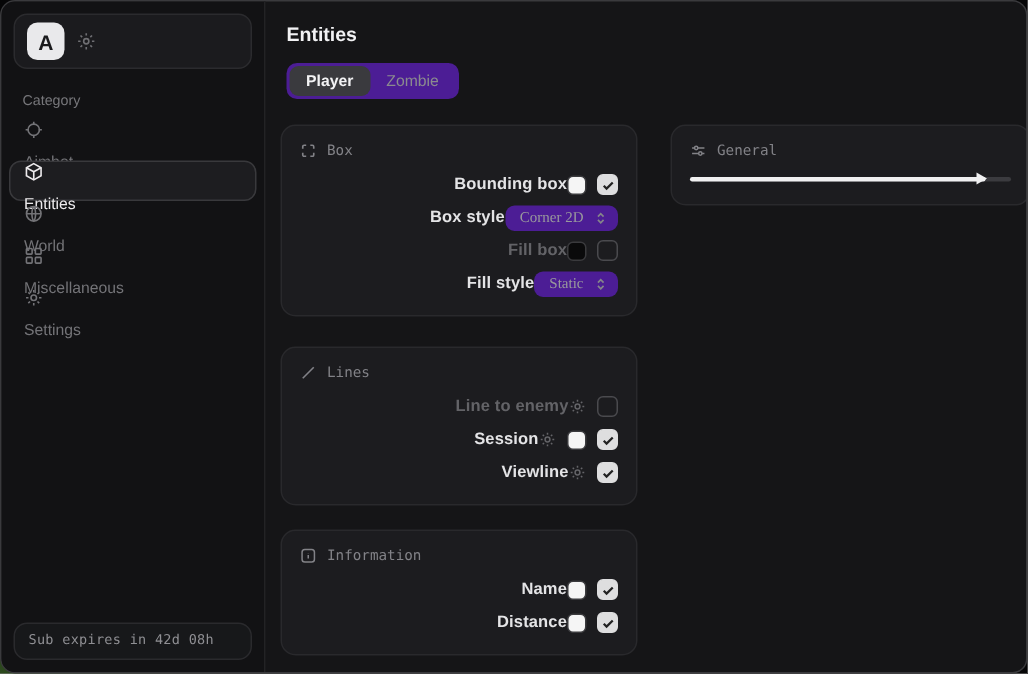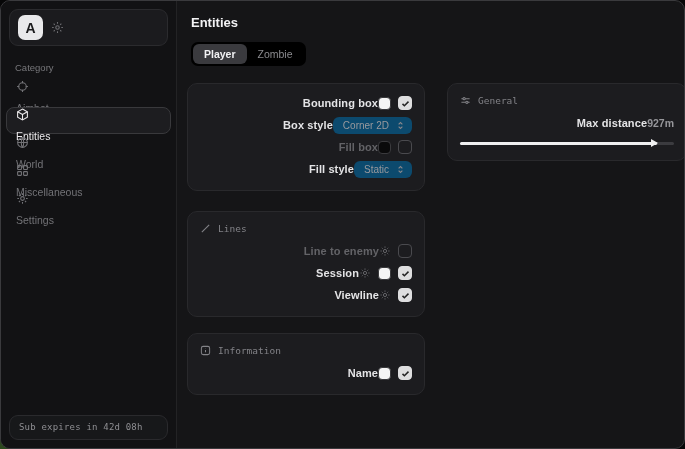--- a/index.html
+++ b/index.html
@@ -46,21 +46,21 @@
   .footer-card {
     margin:0 8px; background:#17181a; border:1px solid #2a2a2d; border-radius:9px;
     padding:5px 9px; font-family:"DejaVu Sans Mono", monospace; line-height:1.5;
   }
   .footer-line1 { color:#8f8f93; font-size:9px; letter-spacing:0.2px; }
   .footer-line2 { color:#cfcfd3; font-size:9px; font-weight:bold; }
   
   .main { flex:1; padding:14px 11px 10px 10px; display:flex; flex-direction:column; }
   .main-title { color:#f2f2f4; font-size:13px; font-weight:bold; margin-left:4px; }
   .tabs {
-    margin:12px 0 0 4px; display:inline-flex; background:#000000; border-radius:7px;
+    margin:12px 0 0 4px; display:inline-flex; background:#4c1d95; border-radius:7px;
     padding:2px; align-self:flex-start;
   }
   .tab {
     font-size:10.5px; padding:4px 11px; border-radius:6px; color:#8b8b8f; cursor:pointer;
   }
   .tab.selected { background:#3a3a3e; color:#f2f2f4; font-weight:bold; }
   .columns { display:flex; gap:10px; margin-top:17px; align-items:flex-start; }
   .col-left { width:238px; display:flex; flex-direction:column; }
   .col-right { width:240px; display:flex; flex-direction:column;margin-left:12px; }
   .card {
@@ -80,22 +80,22 @@
   .controls { display:flex; align-items:center; gap:7px; }
   .swatch { width:13px; height:13px; border-radius:4px; border:1px solid #3a3a3d; }
   .checkbox {
     width:14px; height:14px; border-radius:4px; border:1px solid #4a4a4e;
     background:transparent; display:flex; align-items:center; justify-content:center;
     cursor:pointer;
   }
   .checkbox.checked { background:#dededf; border-color:#dededf; color:#222; }
   .gear-btn { color:#646468; display:flex; cursor:pointer; }
   .dropdown {
-    background:#0c4a6e; border-radius:6px; padding:3px 7px 3px 10px; display:flex;
-    align-items:center; gap:7px; color:#99999d; font-size:10px; cursor:pointer;
+    background:#4c1d95; border-radius:6px; padding:3px 7px 3px 10px; display:flex;
+    align-items:center; gap:7px; color:#99999d; font-size:10px; cursor:pointer;font-family:Liberation Serif, serif;
   }
   .dropdown .dicon { display:flex; color:#85858a; }
   
   .slider-row { margin-top:2px; height:14px; display:flex; align-items:center; }
   .slider-track {
     position:relative; width:100%; height:3px; border-radius:2px; background:#3b3b3f;
   }
   .slider-fill {
     position:absolute; left:0; top:0; height:100%; background:#f0f0f1; border-radius:2px;
   }
@@ -191,20 +191,28 @@
     <div class="tabs">
       <div class="tab selected">Player</div>
       <div class="tab">Zombie</div>
     </div>
 
     <div class="columns">
 
       <div class="col-left">
 
         <div class="card">
+          <div class="section-head">
+            <span class="sicon">
+              <svg width="11" height="11" viewBox="0 0 24 24" fill="none" stroke="currentColor" stroke-width="2.4">
+                <path d="M4 9V6a2 2 0 0 1 2-2h3M15 4h3a2 2 0 0 1 2 2v3M20 15v3a2 2 0 0 1-2 2h-3M9 20H6a2 2 0 0 1-2-2v-3"></path>
+              </svg>
+            </span>
+            <span>Box</span>
+          </div>
 
           <div class="row">
             <span class="row-label">Bounding box</span>
             <span class="controls">
               <span class="swatch" style="background-color: rgb(245, 245, 245);"></span>
               <span class="checkbox checked">
                 <svg width="9" height="9" viewBox="0 0 24 24" fill="none" stroke="currentColor" stroke-width="4">
                     <path d="M4 13l5 5L20 7"></path>
                   </svg>
               </span>
@@ -319,40 +327,47 @@
             <span class="controls">
               <span class="swatch" style="background-color: rgb(245, 245, 245);"></span>
               <span class="checkbox checked">
                 <svg width="9" height="9" viewBox="0 0 24 24" fill="none" stroke="currentColor" stroke-width="4">
                     <path d="M4 13l5 5L20 7"></path>
                   </svg>
               </span>
             </span>
           </div>
 
+          <div class="row">
+            <span class="row-label">Distance</span>
+            <span class="controls">
+              <span class="swatch" style="background-color: rgb(245, 245, 245);"></span>
+              <span class="checkbox checked">
+                <svg width="9" height="9" viewBox="0 0 24 24" fill="none" stroke="currentColor" stroke-width="4">
+                    <path d="M4 13l5 5L20 7"></path>
+                  </svg>
+              </span>
+            </span>
+          </div>
         </div>
       </div>
 
       <div class="col-right">
         <div class="card">
           <div class="section-head">
             <span class="sicon">
               <svg width="11" height="11" viewBox="0 0 24 24" fill="none" stroke="currentColor" stroke-width="2.2">
                 <path d="M3 8h18M3 16h18"></path>
                   <circle cx="9" cy="8" r="2.4" fill="#1c1c1f"></circle>
                   <circle cx="15" cy="16" r="2.4" fill="#1c1c1f"></circle>
               </svg>
             </span>
             <span>General</span>
           </div>
 
-          <div class="row">
-            <span class="row-label">Max distance</span>
-            <span class="value-text">927m</span>
-          </div>
 
           <div class="slider-row">
             <div class="slider-track">
               <div class="slider-fill" style="width: 92%;">
                 <span class="slider-thumb"></span>
               </div>
             </div>
           </div>
         </div>
       </div>

